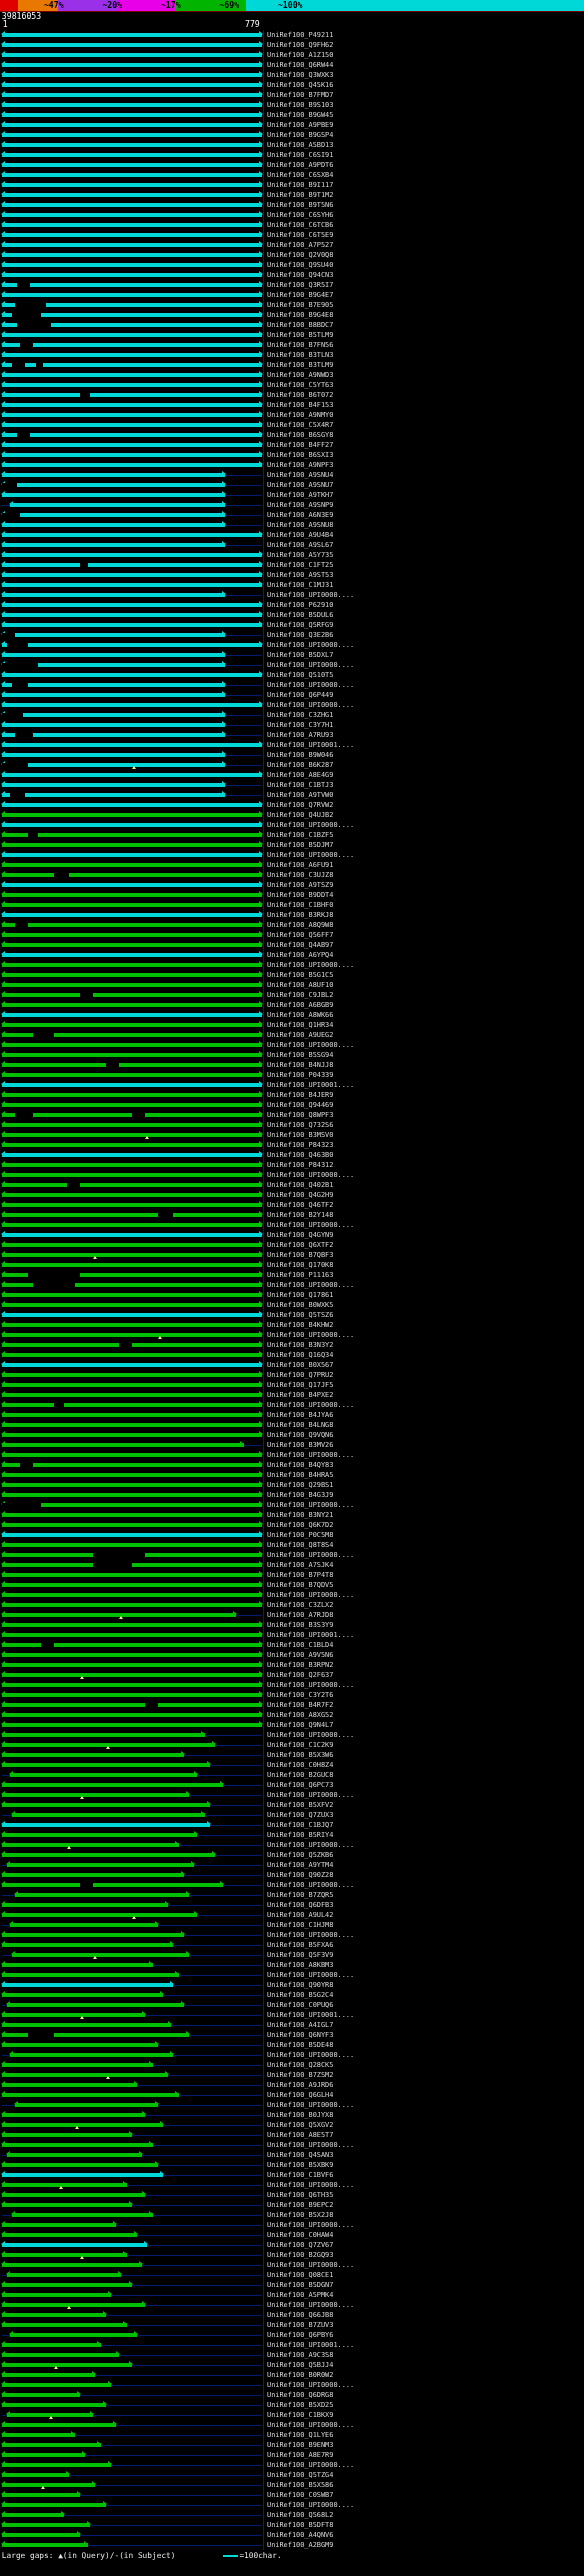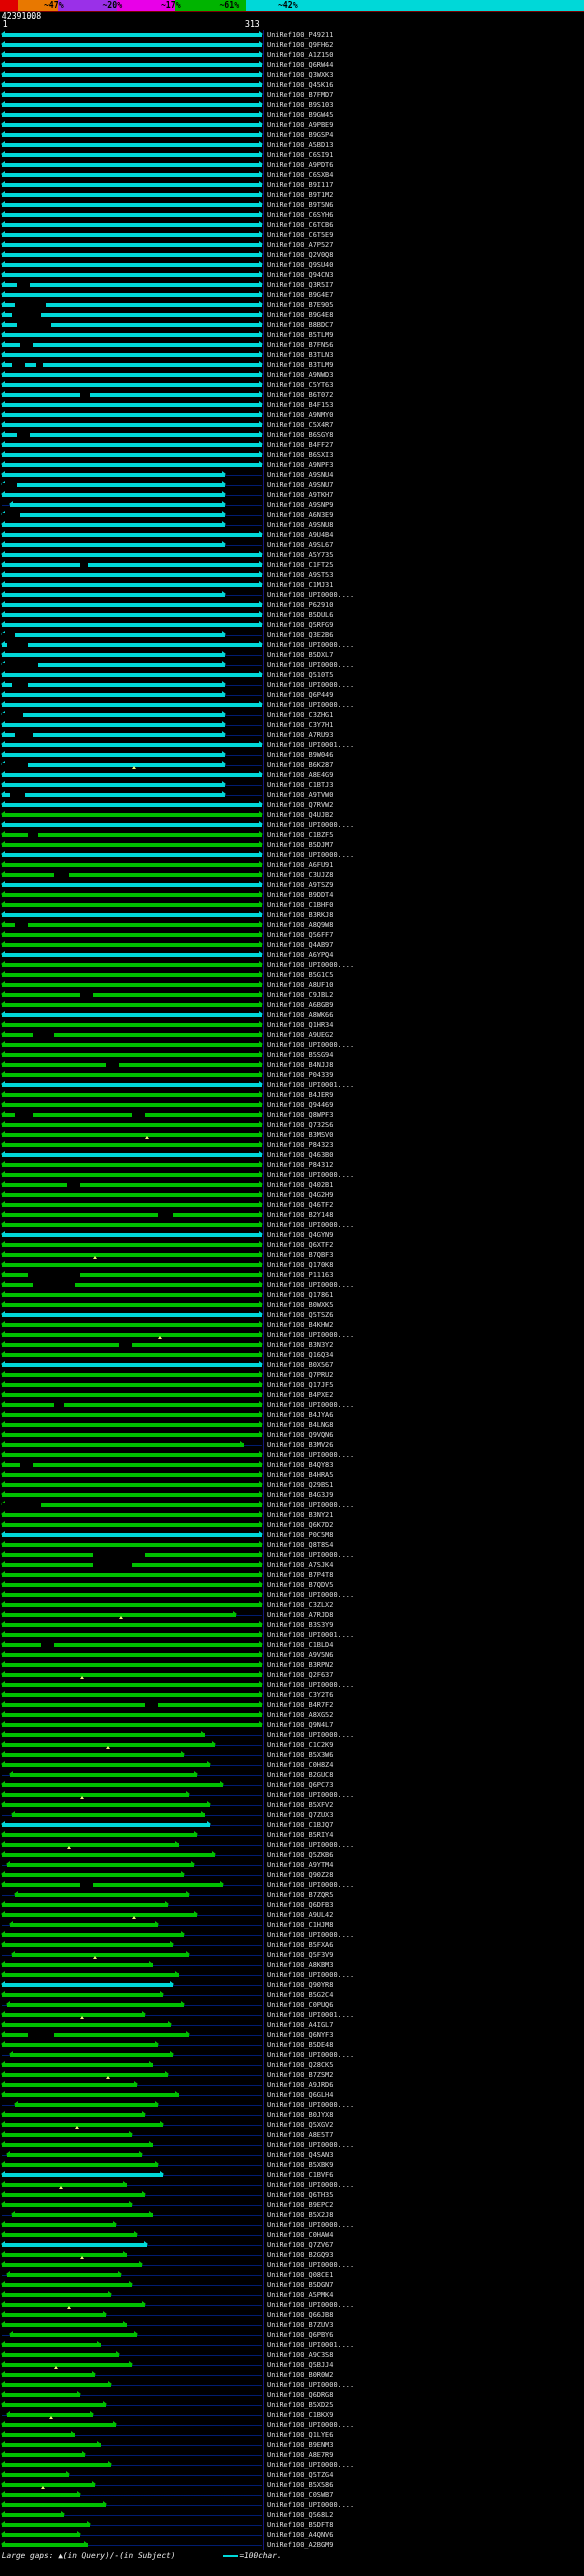--- a/index.html
+++ b/index.html
@@ -25,47 +25,47 @@
   .bar{position:absolute;top:2.7px;height:4.6px;}
   .arrL{position:absolute;left:-0.9px;top:-1.8px;width:0;height:0;
         border-top:3.7px solid transparent;border-bottom:3.7px solid transparent;border-right:4.6px solid #0ff;}
   .arrR{position:absolute;right:-0.9px;top:-1.8px;width:0;height:0;
         border-top:3.7px solid transparent;border-bottom:3.7px solid transparent;border-left:4.6px solid #0ff;}
   .dark{position:absolute;top:2.7px;height:4.6px;background:#000;}
   .gapm{position:absolute;top:5.5px;width:0;height:0;
         border-left:2.7px solid transparent;border-right:2.7px solid transparent;border-bottom:3.7px solid #f5f57a;}
   .lbl{position:absolute;left:267px;top:0;line-height:10px;font-size:6.9px;color:#d9d9d9;white-space:nowrap;letter-spacing:0;}
   
-  .footer{position:relative;height:12px;font-size:7.8px;color:#e6e6e6;font-style:italic;}
+  .footer{position:relative;height:12px;font-size:7.8px;color:#e6e6e6;}
   .footer .note{position:absolute;left:1.8px;top:0.9px;line-height:10px;}
   .footer .legend{position:absolute;left:223px;top:0.9px;display:flex;align-items:center;gap:1.8px;line-height:10px;}
   .legend .cline{width:14.6px;height:1.8px;background:#00d8d8;}
 </style>
 </head>
 <body>
 
 <div class="scalebar">
     <div class="seg" style="width: 3%; background: rgb(224, 0, 0);"></div>
     <div class="seg" style="width: 7%; background: rgb(232, 120, 0);"></div>
     <div class="seg" style="width: 10%; background: rgb(154, 48, 232);"></div>
     <div class="seg" style="width: 10%; background: rgb(232, 0, 232);"></div>
     <div class="seg" style="width: 12%; background: rgb(0, 180, 0);"></div>
     <div class="seg" style="width: 58%; background: rgb(0, 216, 216);"></div>
     <span class="slabel" style="left: 7.5%;">~47%</span>
     <span class="slabel" style="left: 17.5%;">~20%</span>
     <span class="slabel" style="left: 27.5%;">~17%</span>
-    <span class="slabel" style="left: 37.5%;">~61%</span>
-    <span class="slabel" style="left: 47.5%;">~42%</span>
+    <span class="slabel" style="left: 37.5%;">~69%</span>
+    <span class="slabel" style="left: 47.5%;">~100%</span>
   </div>
 
-<div class="qidrow">42391008</div>
+<div class="qidrow">39816053</div>
 
 <div class="ruler">
   <span class="start">1</span>
-  <span class="end">313</span>
+  <span class="end">779</span>
 </div>
 
 <div id="rows">
   <div class="vline"></div>
 <div class="row">
       <div class="plot">
         <div class="base"></div>
         <div class="bar" style="left: 0%; width: 100%; background: rgb(0, 216, 216);">
           <div class="arrL" style="border-right-color: rgb(0, 216, 216);"></div>
           <div class="arrR" style="border-left-color: rgb(0, 216, 216);"></div>

